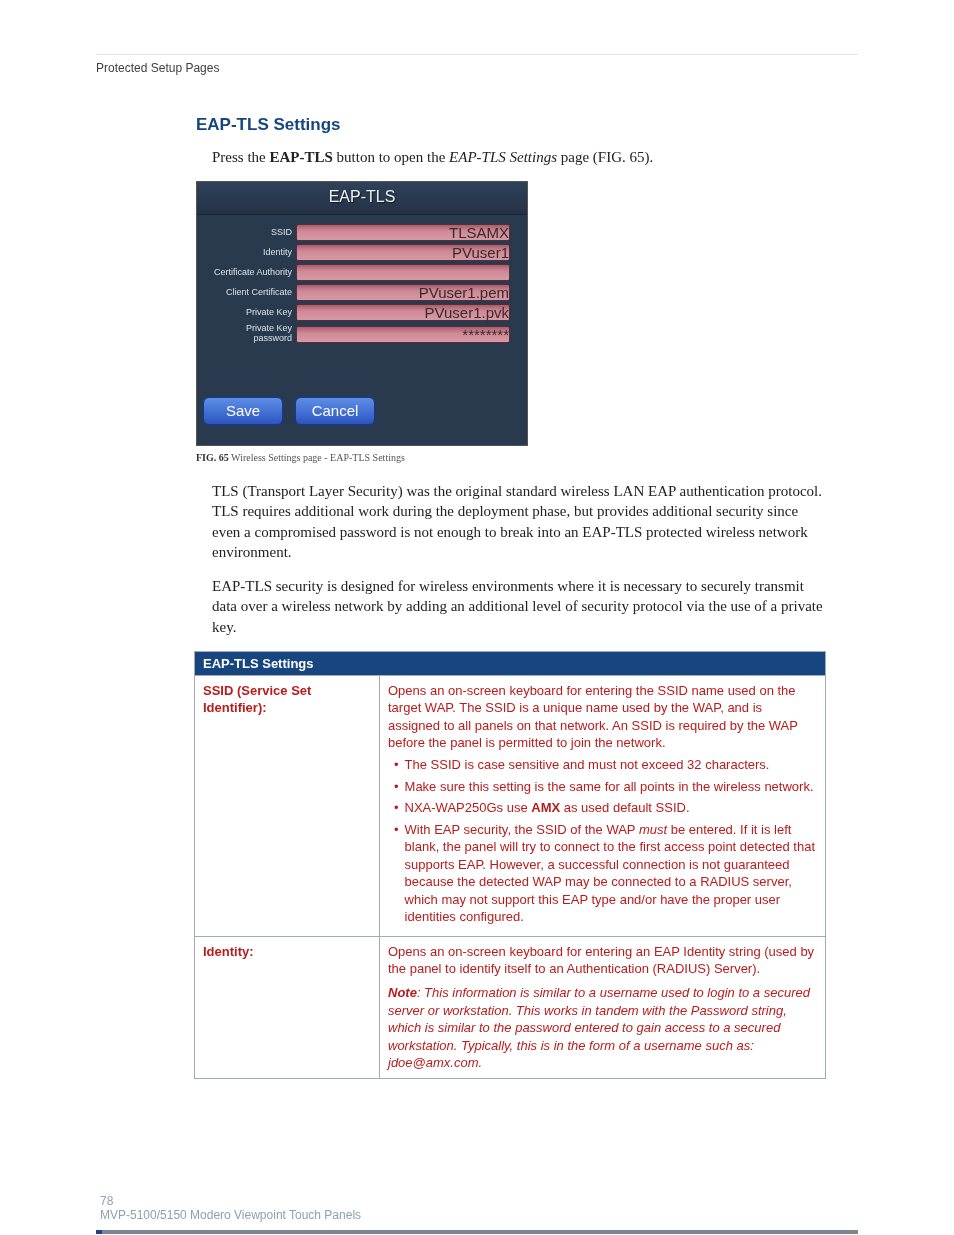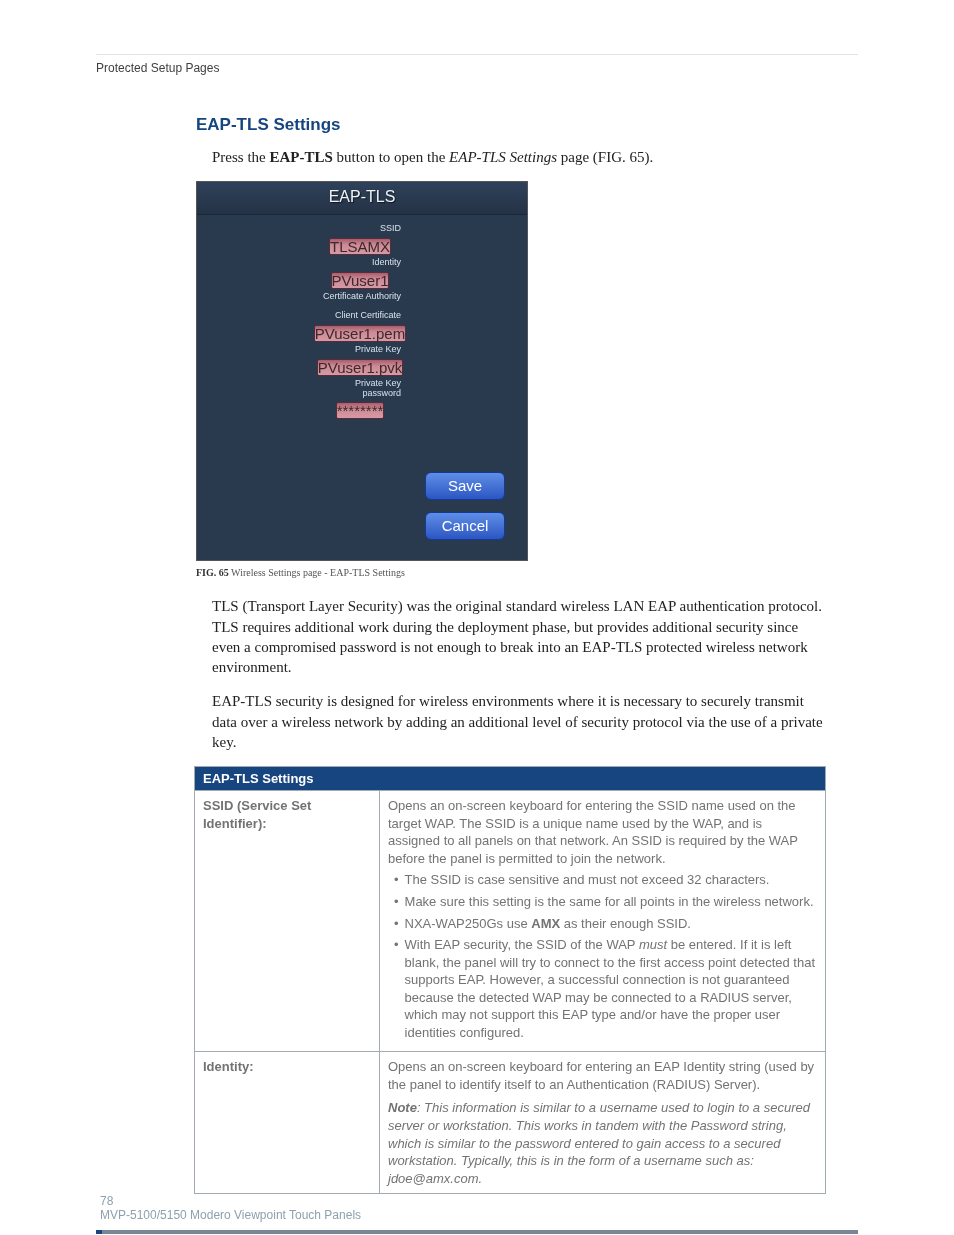--- a/index.html
+++ b/index.html
@@ -61,21 +61,20 @@
     text-shadow: 1px 1px 1px rgba(0,0,0,.6);
     background: linear-gradient(#2f425a, #243245);
     border-bottom: 1px solid #1a2535;
   }
   .shot-body { padding: 6px 10px 14px 6px; }
   .shot-row {
     display: flex;
     align-items: center;
     gap: 4px;
     margin: 3px 7px;
-    flex-direction: column;
   }
   .shot-label {
     width: 82px;
     text-align: right;
     color: #d8e2ee;
     font-size: 9px;
     line-height: 1.1;
   }
   .shot-field {
     flex: 1;
@@ -83,21 +82,21 @@
     line-height: 15px;
     text-align: right;
     font-size: 15px;
     color: #3a2a2a;
     background: linear-gradient(#a65e6c, #cf8996 40%, #d59aa5);
     border: 1px solid #5a2b38;
     border-radius: 2px;
   }
   .shot-actions {
     display: flex;
-    flex-direction: column;
+    flex-direction: row;
     align-items: flex-end;
     gap: 12px;
     padding: 50px 12px 6px 0;
   }
   .shot-btn {
     width: 78px;
     height: 26px;
     line-height: 26px;
     text-align: center;
     color: #fff;
@@ -129,21 +128,21 @@
     text-align: left;
     font-weight: bold;
     padding: 4px 8px;
     border: 1px solid #a2abb2;
   }
   table.info td {
     border: 1px solid #a2abb2;
     padding: 6px 8px;
     vertical-align: top;
     line-height: 1.35;
-    color: #737373;
+    color: #b91c1c;
   }
   table.info td.label {
     width: 168px;
     font-weight: bold;
   }
   .bul { display: flex; gap: 6px; margin: 4px 0 4px 6px; }
   .bul .dot { flex: 0 0 auto; }
   .note-ital { font-style: italic; }
 
   
@@ -235,21 +234,21 @@
           <div class="bul">
                 <span class="dot">•</span>
                 <span>The SSID is case sensitive and must not exceed 32 characters.</span>
               </div>
           <div class="bul">
                 <span class="dot">•</span>
                 <span>Make sure this setting is the same for all points in the wireless network.</span>
               </div>
           <div class="bul">
                 <span class="dot">•</span>
-                <span><span>NXA-WAP250Gs use </span><span class="bold">AMX</span><span> as their enough SSID.</span></span>
+                <span><span>NXA-WAP250Gs use </span><span class="bold">AMX</span><span> as used default SSID.</span></span>
               </div>
           <div class="bul">
                 <span class="dot">•</span>
                 <span><span>With EAP security, the SSID of the WAP </span><span class="ital">must</span><span> be entered. If it is left blank, the panel will try to connect to the first access point detected that supports EAP. However, a successful connection is not guaranteed because the detected WAP may be connected to a RADIUS server, which may not support this EAP type and/or have the proper user identities configured.</span></span>
               </div>
         </td>
       </tr>
       <tr>
         <td class="label">Identity:</td>
         <td>

